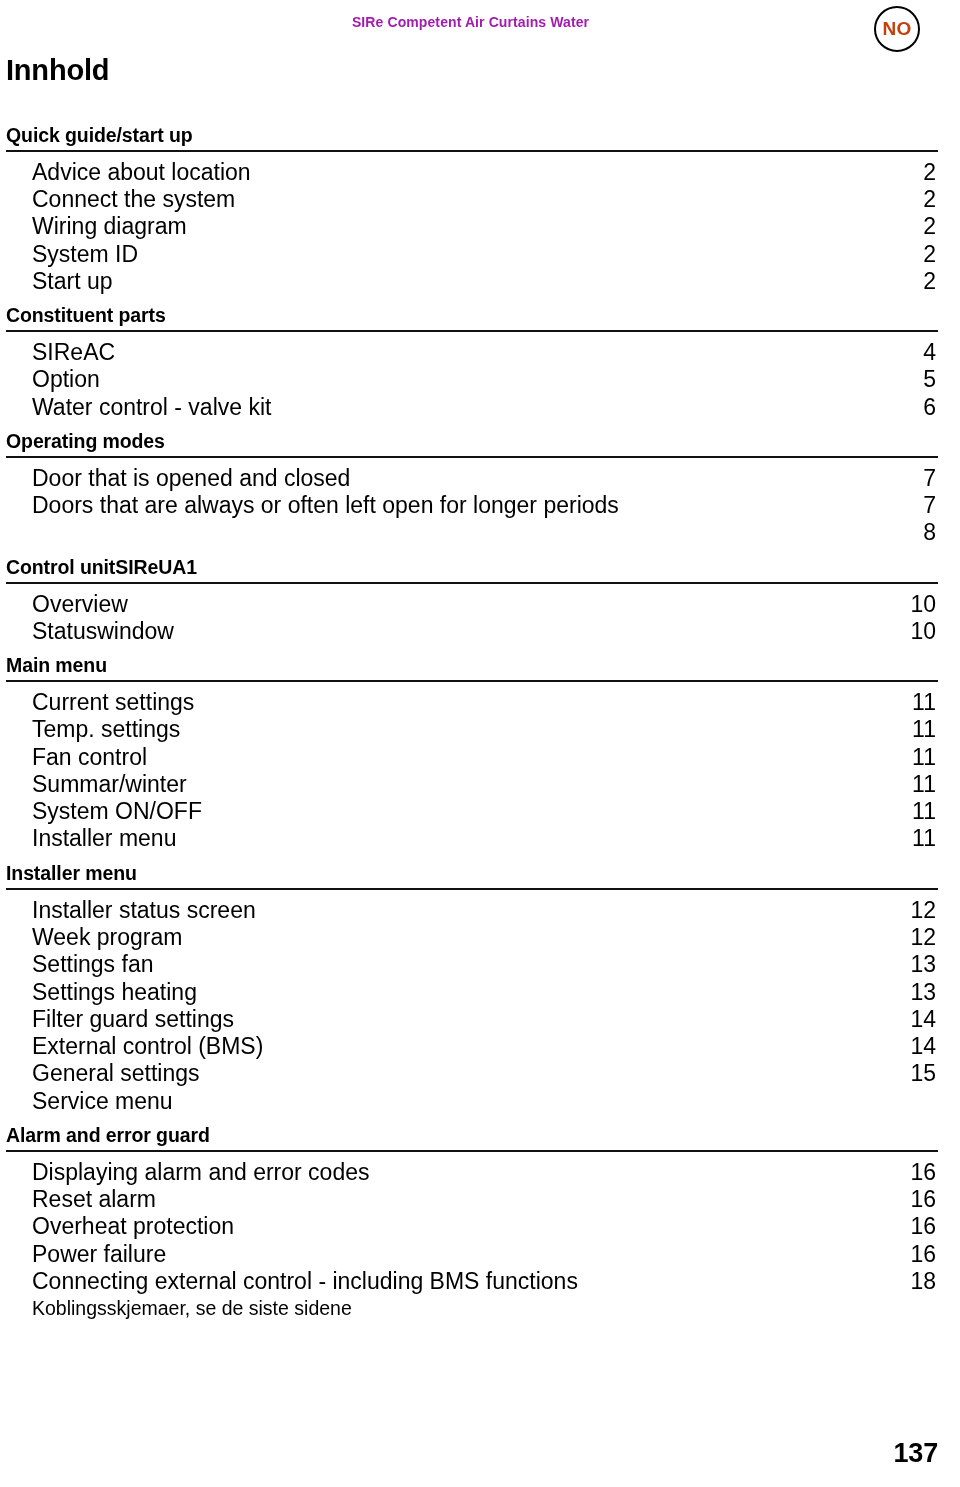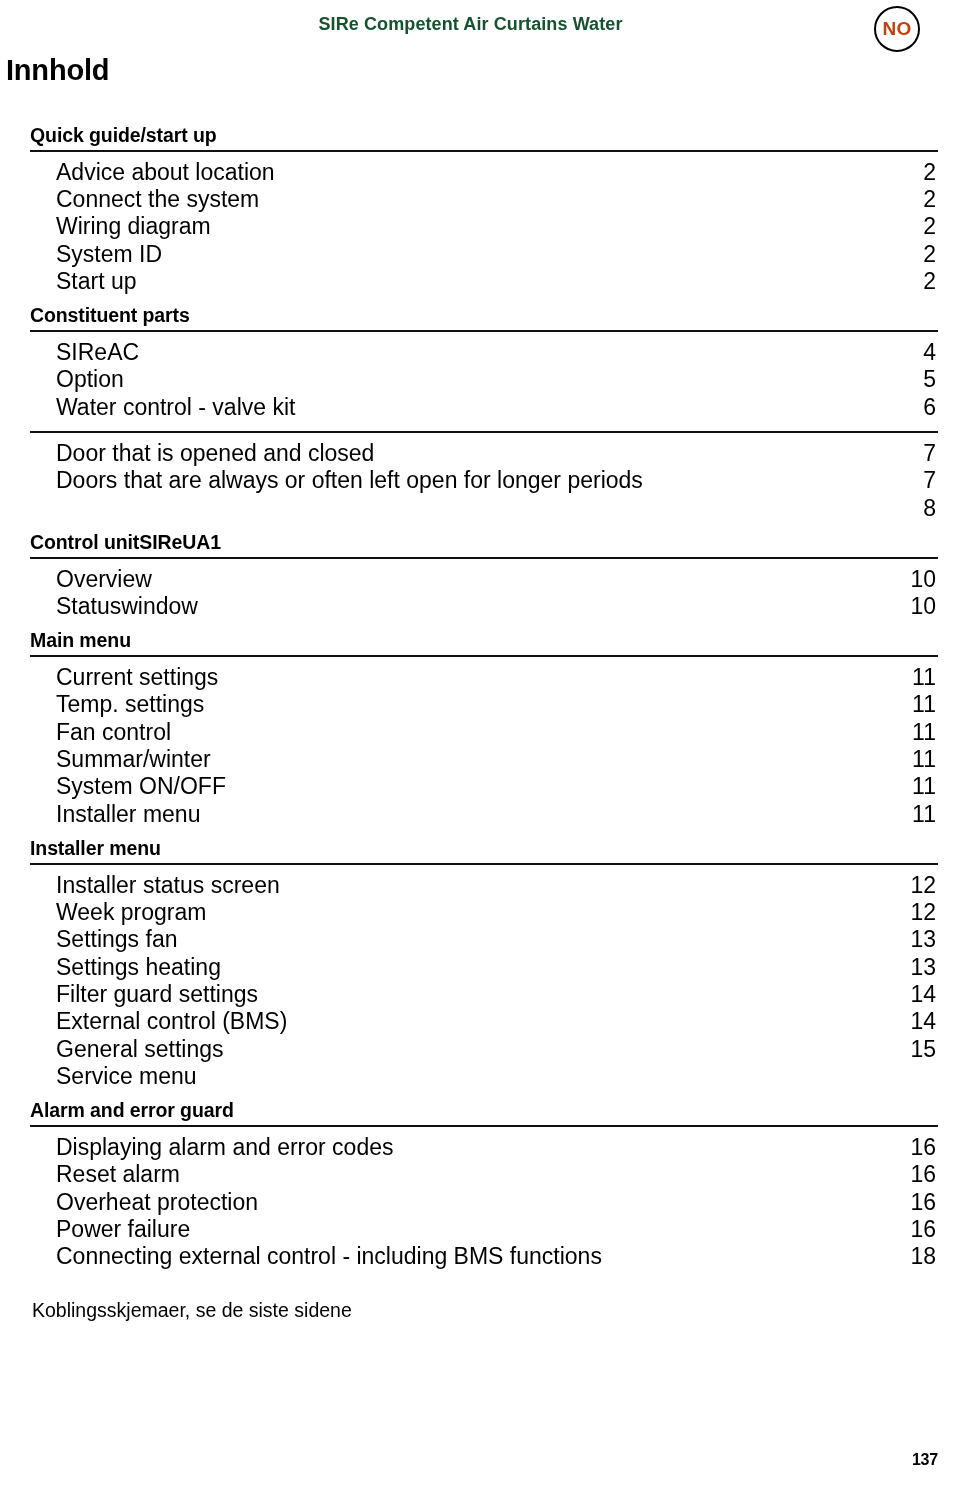--- a/index.html
+++ b/index.html
@@ -28,23 +28,23 @@
   .header-band {
     position: relative;
     height: 52px;
   }
   .doc-title {
     position: absolute;
     left: 0;
     right: 0;
     top: 14px;
     text-align: center;
-    font-size: 18px;
-    font-weight: bold;
-    color: #14532d;
+    font-size: 14px;
+    font-weight: bold;
+    color: #a21caf;
     letter-spacing: 0.1px;
     white-space: nowrap;
   }
   .lang-badge {
     position: absolute;
     right: 18px;
     top: 6px;
     width: 46px;
     height: 46px;
     border: 2.5px solid #000;
@@ -67,21 +67,20 @@
     margin: 4px 0 0 3px;
     line-height: 1;
   }
 
   
   .toc {
     margin-top: 40px;
   }
   .toc-section {
     margin-bottom: 0;
-    margin-left: 24px;
   }
   .section-header {
     font-size: 19.5px;
     font-weight: bold;
     letter-spacing: -0.1px;
     padding: 0 0 3px 3px;
     line-height: 1.12;
   }
   .section-rule {
     height: 0;
@@ -111,30 +110,29 @@
     padding-right: 2px;
   }
   .section-gap {
     height: 10px;
   }
 
   .note-row {
     font-size: 19.5px;
     line-height: 27.3px;
     padding-left: 29px;
-    margin-top: 27px;
     white-space: nowrap;
   }
 
   
   .footer-pagenum {
     position: absolute;
     right: 22px;
     bottom: 18px;
-    font-size: 16px;
+    font-size: 27px;
     font-weight: bold;
     letter-spacing: -0.2px;
   }
 </style>
 </head>
 <body>
 
 <div class="page">
 
   <div class="header-band">
@@ -193,20 +191,21 @@
           </div>
           <div class="toc-row">
             <span class="toc-label">Water control - valve kit</span>
             <span class="toc-filler"></span>
             <span class="toc-page">6</span>
           </div>
         </div>
         <div class="section-gap"></div>
       </div>
       <div class="toc-section">
+        <div class="section-header">Operating modes</div>
         <div class="section-rule"></div>
         <div class="toc-entries">
           <div class="toc-row">
             <span class="toc-label">Door that is opened and closed</span>
             <span class="toc-filler"></span>
             <span class="toc-page">7</span>
           </div>
           <div class="toc-row">
             <span class="toc-label">Doors that are always or often left open for longer periods</span>
             <span class="toc-filler"></span>

